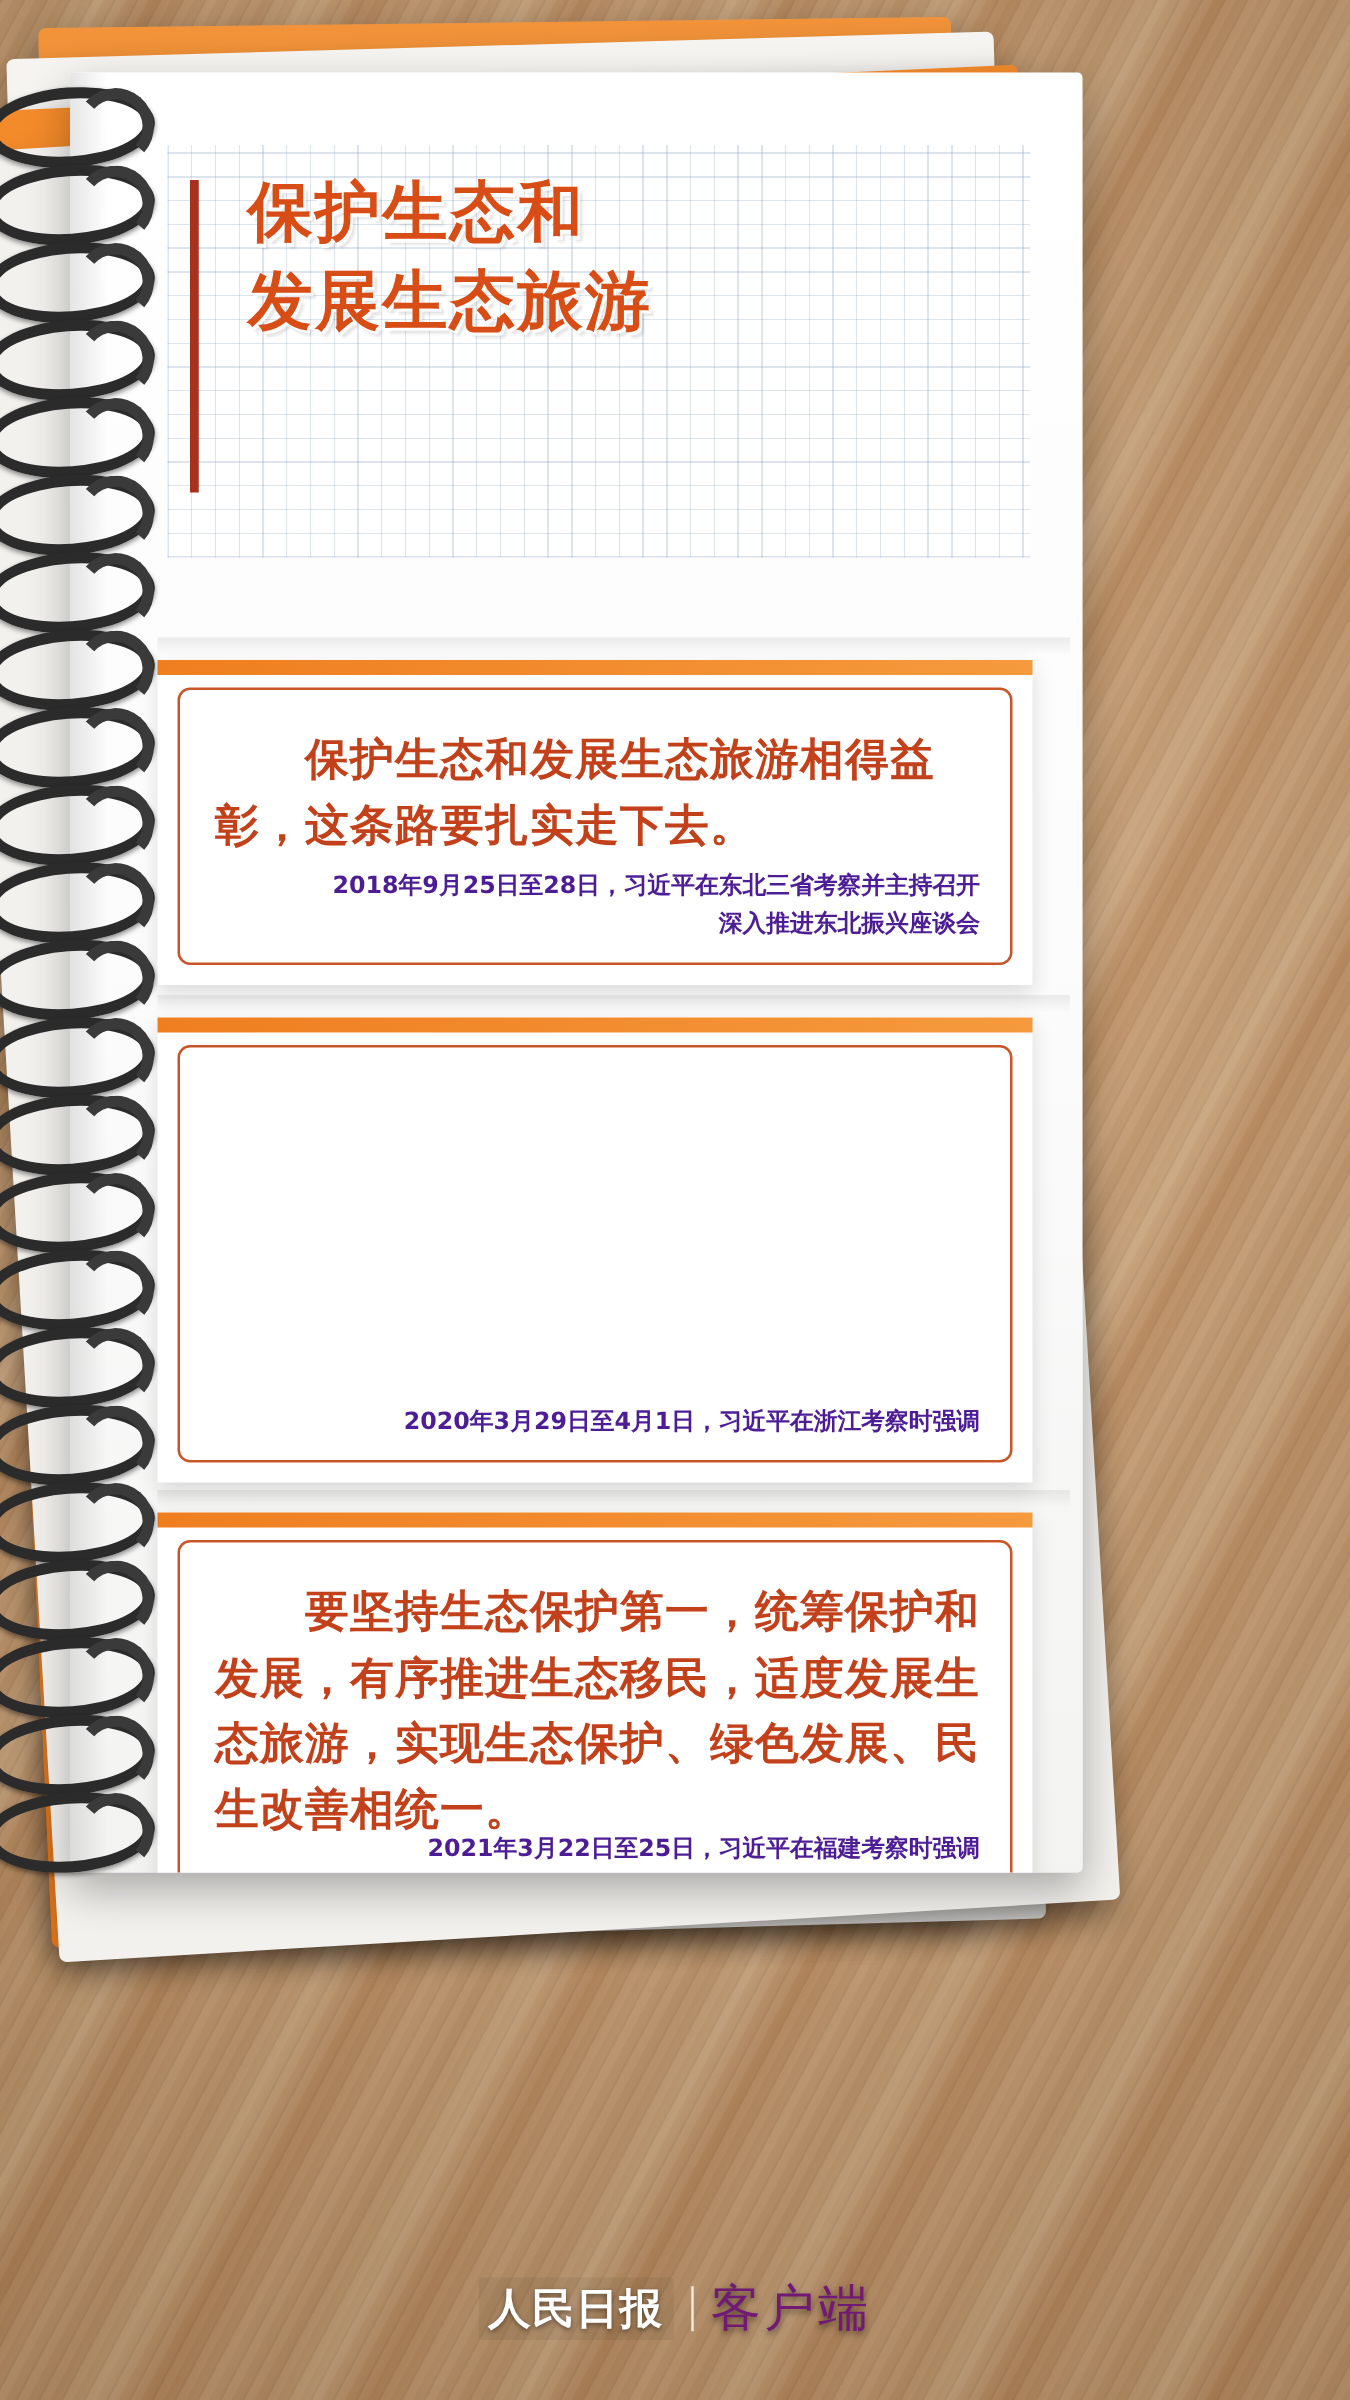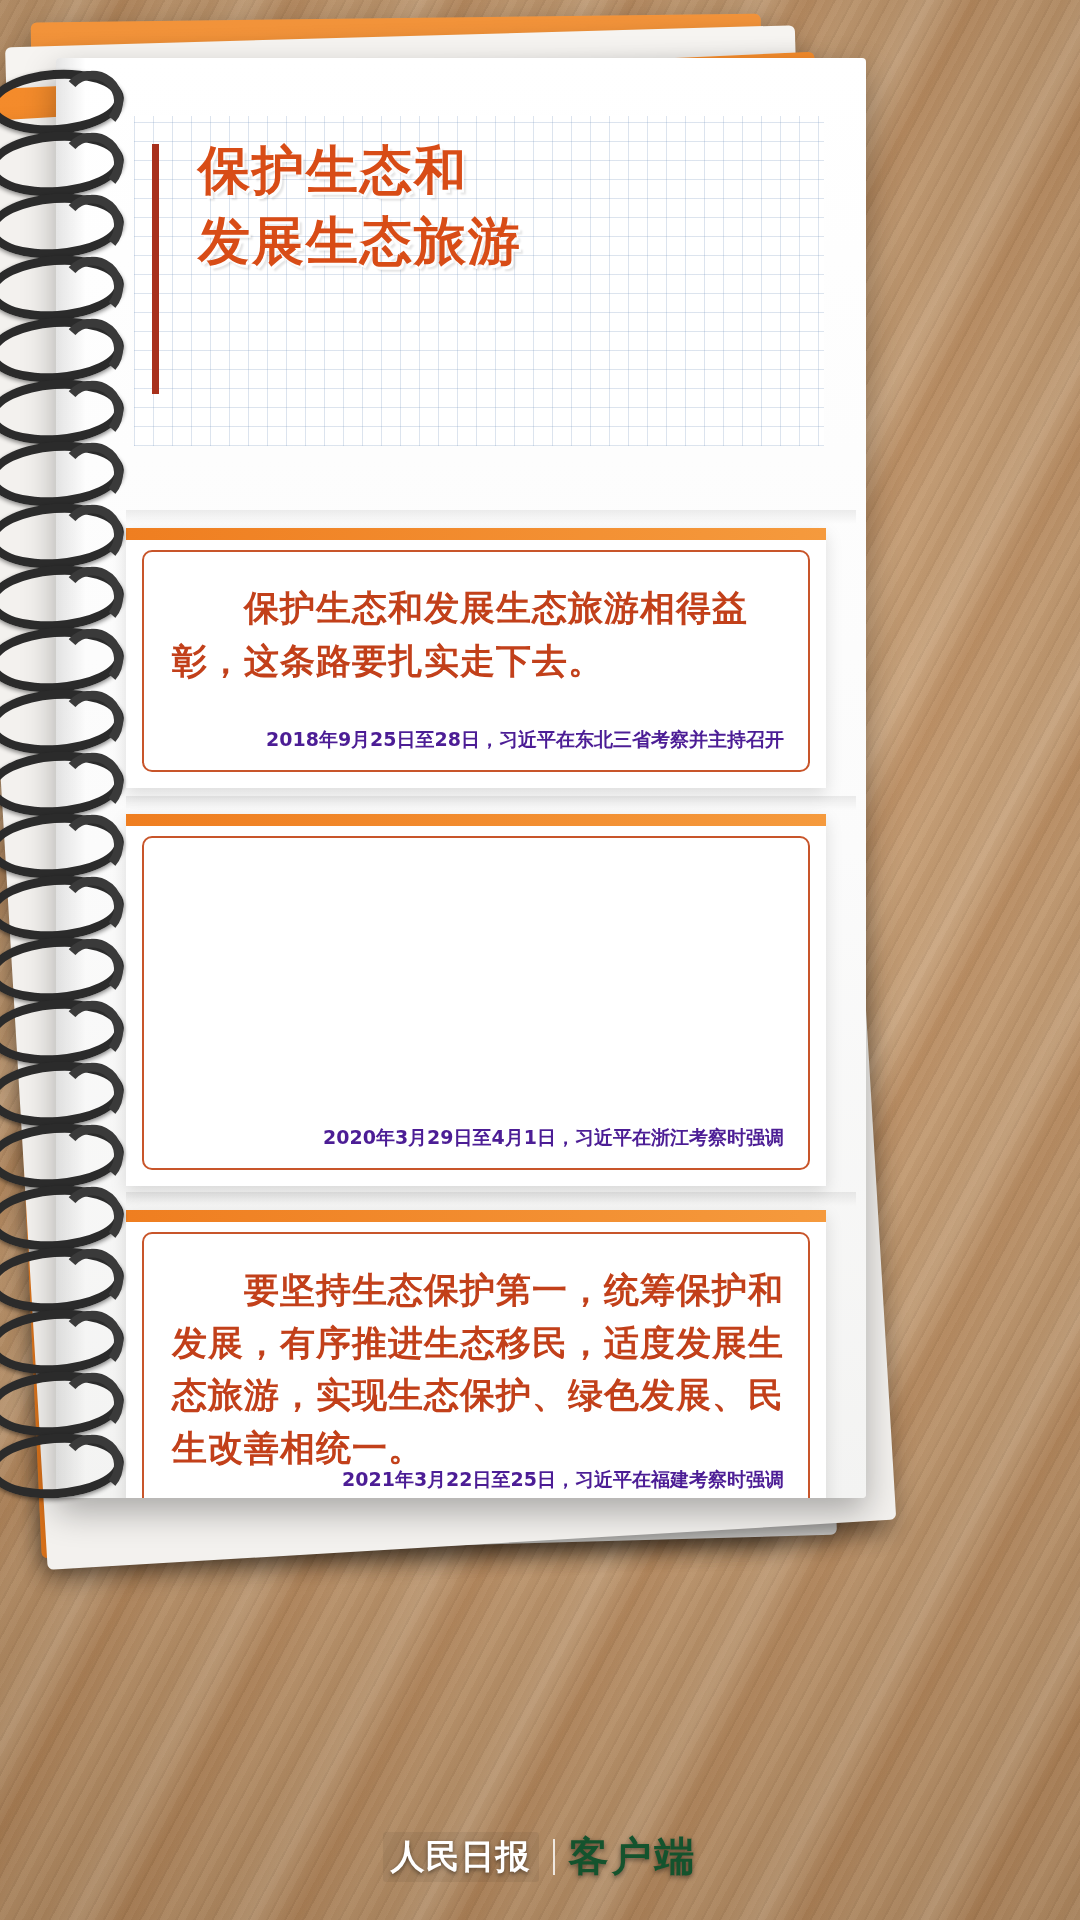--- a/index.html
+++ b/index.html
@@ -158,33 +158,33 @@
   #card-3{top:1152px;height:318px;}
 
   
   .sep{
     position:absolute;left:70px;width:730px;height:14px;
     background:linear-gradient(180deg,rgba(0,0,0,0.07),rgba(0,0,0,0));
   }
 
   
   .footer{
-    position:absolute;left:0;bottom:36px;width:100%;
+    position:absolute;left:0;bottom:46px;width:100%;
     display:flex;align-items:center;justify-content:center;gap:14px;
     z-index:60;
   }
   .footer .mark{
     color:#ffffff;font-size:34px;font-weight:bold;letter-spacing:1px;
     text-shadow:0 2px 4px rgba(0,0,0,0.45);
     padding:2px 8px;
     border-radius:3px;
     background:rgba(0,0,0,0.06);
   }
   .footer .brand{
-    color:#14532d;font-size:40px;font-weight:bold;letter-spacing:3px;
+    color:#701a75;font-size:40px;font-weight:normal;letter-spacing:3px;
     text-shadow:0 2px 5px rgba(0,0,0,0.5);
   }
   .footer .divider{
     width:2px;height:36px;background:rgba(255,255,255,0.8);
   }
 </style>
 </head>
 <body>
 
 <div class="desk"></div>
@@ -208,20 +208,21 @@
   <div class="sep" style="top:452px;"></div>
   <div class="sep" style="top:738px;"></div>
   <div class="sep" style="top:1134px;"></div>
 
   <div class="card" id="card-1">
     <div class="tab"></div>
     <div class="inner"></div>
     <div class="quote">保护生态和发展生态旅游相得益彰，这条路要扎实走下去。</div>
     <div class="source">
       <div>2018年9月25日至28日，习近平在东北三省考察并主持召开</div>
+      <div>深入推进东北振兴座谈会</div>
     </div>
   </div>
 
   <div class="card" id="card-2">
     <div class="tab"></div>
     <div class="inner"></div>
     <div class="source">
       <div>2020年3月29日至4月1日，习近平在浙江考察时强调</div>
     </div>
   </div>

